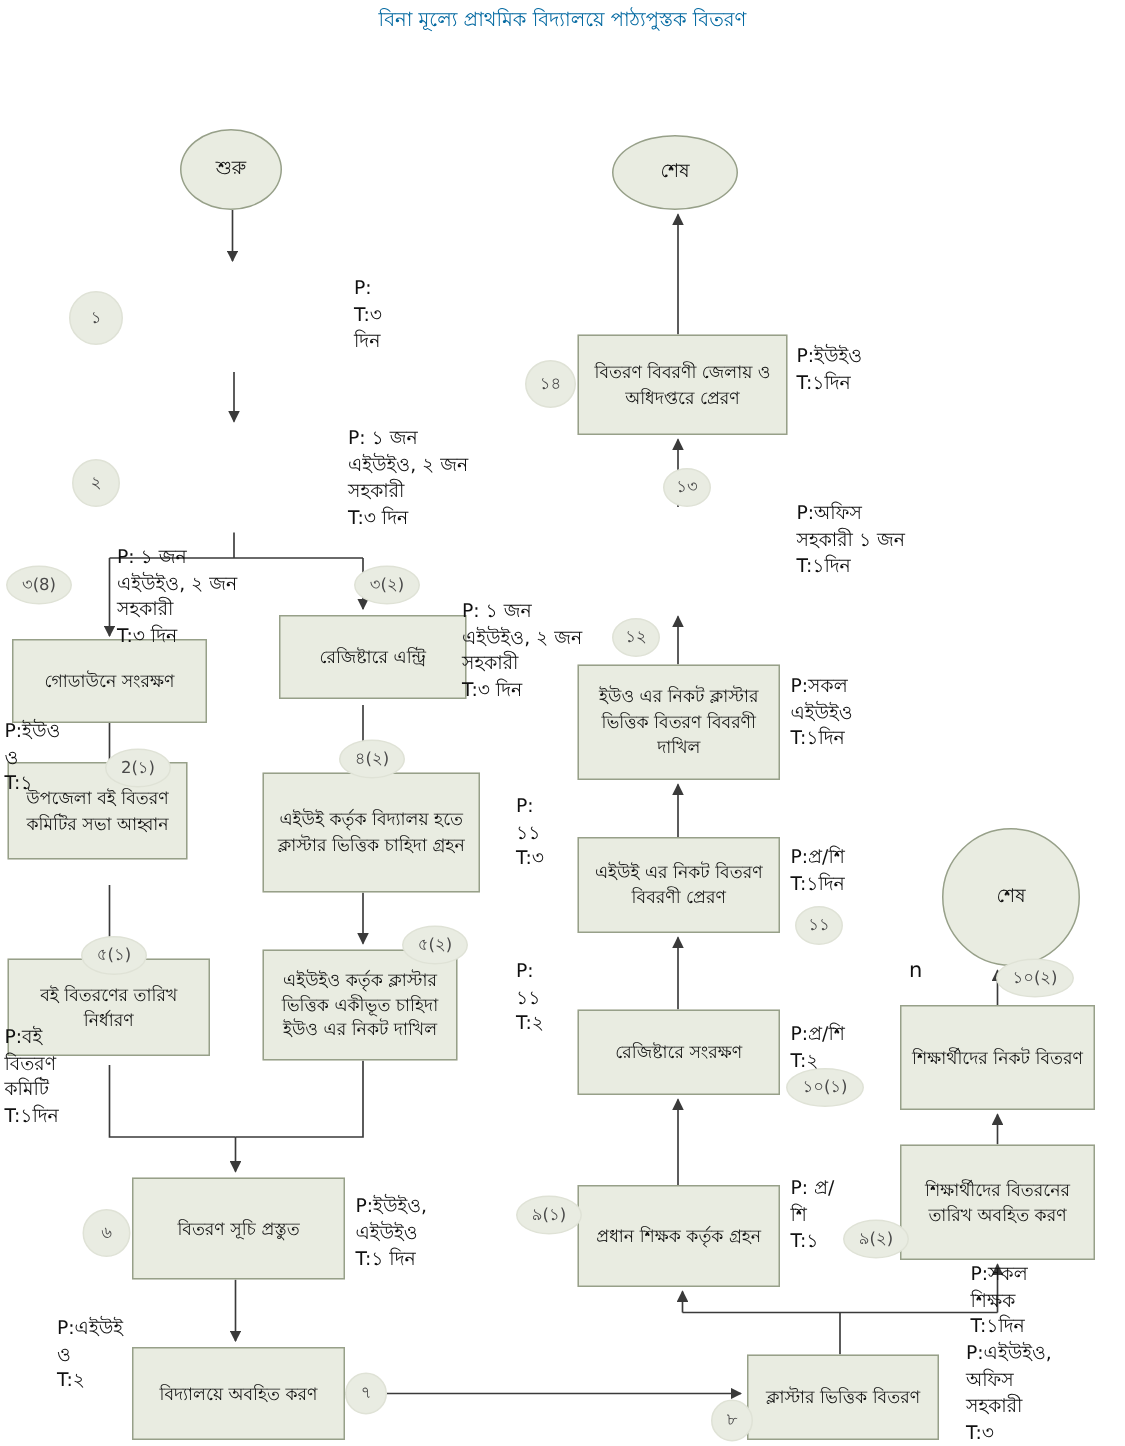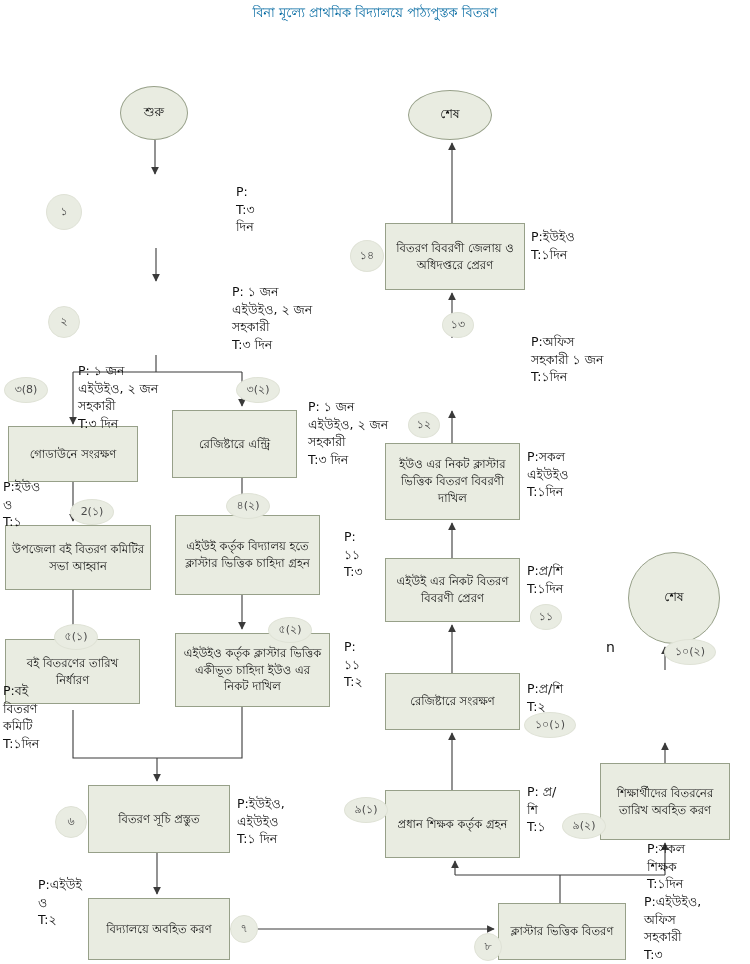--- a/index.html
+++ b/index.html
@@ -57,52 +57,55 @@
     <path class="edge" d="M665,670 L665,647" marker-end="url(#ah)"></path>
   </svg>
 
   <div class="terminal" style="left:120px;top:86px;width:68px;height:54px">শুরু</div>
   <div class="terminal" style="left:408px;top:90px;width:84px;height:50px">শেষ</div>
   <div class="terminal" style="left:628px;top:552px;width:92px;height:92px">শেষ</div>
 
   <div class="node" style="left:8px;top:426px;width:130px;height:56px">
       <span>গোডাউনে সংরক্ষণ</span>
     </div>
-  <div class="node" style="left:172px;top:410px;width:125px;height:68px">
+  <div class="node" style="left:186px;top:410px;width:125px;height:56px">
       <span>রেজিষ্টারে এন্ট্রি</span>
     </div>
-  <div class="node" style="left:5px;top:525px;width:146px;height:65px">
+  <div class="node" style="left:5px;top:508px;width:120px;height:65px">
       <span>উপজেলা বই বিতরণ কমিটির সভা আহ্বান</span>
     </div>
   <div class="node" style="left:175px;top:515px;width:145px;height:80px">
       <span>এইউই কর্তৃক বিদ্যালয় হতে ক্লাস্টার ভিত্তিক চাহিদা গ্রহন</span>
     </div>
   <div class="node" style="left:5px;top:639px;width:135px;height:65px">
       <span>বই বিতরণের তারিখ নির্ধারণ</span>
     </div>
-  <div class="node" style="left:175px;top:633px;width:155px;height:74px">
+  <div class="node" style="left:175px;top:633px;width:130px;height:74px">
       <span>এইউইও কর্তৃক ক্লাস্টার ভিত্তিক একীভূত চাহিদা ইউও এর নিকট দাখিল</span>
     </div>
   <div class="node" style="left:88px;top:785px;width:142px;height:68px">
       <span>বিতরণ সূচি প্রস্তুত</span>
     </div>
   <div class="node" style="left:88px;top:898px;width:142px;height:62px">
       <span>বিদ্যালয়ে অবহিত করণ</span>
     </div>
   <div class="node" style="left:498px;top:903px;width:128px;height:57px">
       <span>ক্লাস্টার ভিত্তিক বিতরণ</span>
     </div>
   <div class="node" style="left:385px;top:790px;width:135px;height:68px">
       <span>প্রধান শিক্ষক কর্তৃক গ্রহন</span>
     </div>
   <div class="node" style="left:600px;top:763px;width:130px;height:77px">
       <span>শিক্ষার্থীদের বিতরনের তারিখ অবহিত করণ</span>
     </div>
   <div class="node" style="left:385px;top:673px;width:135px;height:57px">
       <span>রেজিষ্টারে সংরক্ষণ</span>
+    </div>
+  <div class="node" style="left:600px;top:670px;width:130px;height:70px">
+      <span>শিক্ষার্থীদের নিকট বিতরণ</span>
     </div>
   <div class="node" style="left:385px;top:558px;width:135px;height:64px">
       <span>এইউই এর নিকট বিতরণ বিবরণী প্রেরণ</span>
     </div>
   <div class="node" style="left:385px;top:443px;width:135px;height:77px">
       <span>ইউও এর নিকট ক্লাস্টার ভিত্তিক বিতরণ বিবরণী দাখিল</span>
     </div>
   <div class="node" style="left:385px;top:223px;width:140px;height:67px">
       <span>বিতরণ বিবরণী জেলায় ও অধিদপ্তরে প্রেরণ</span>
     </div>

